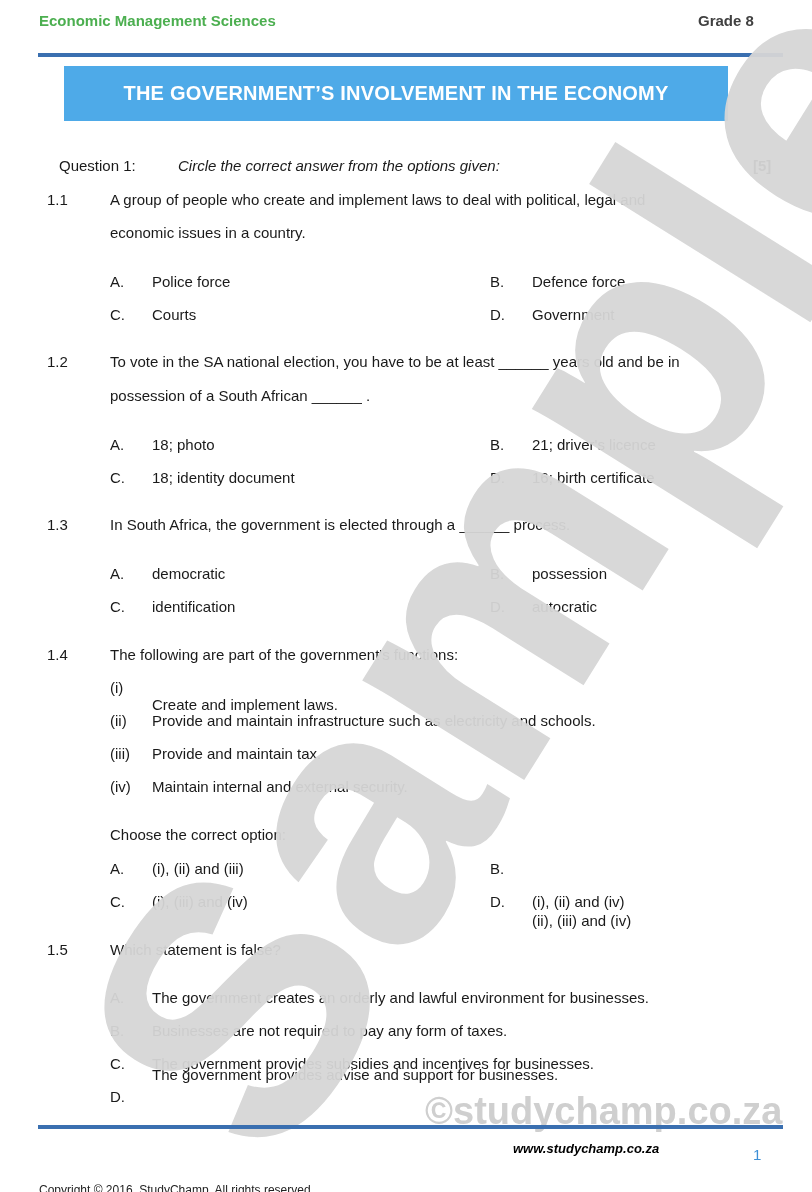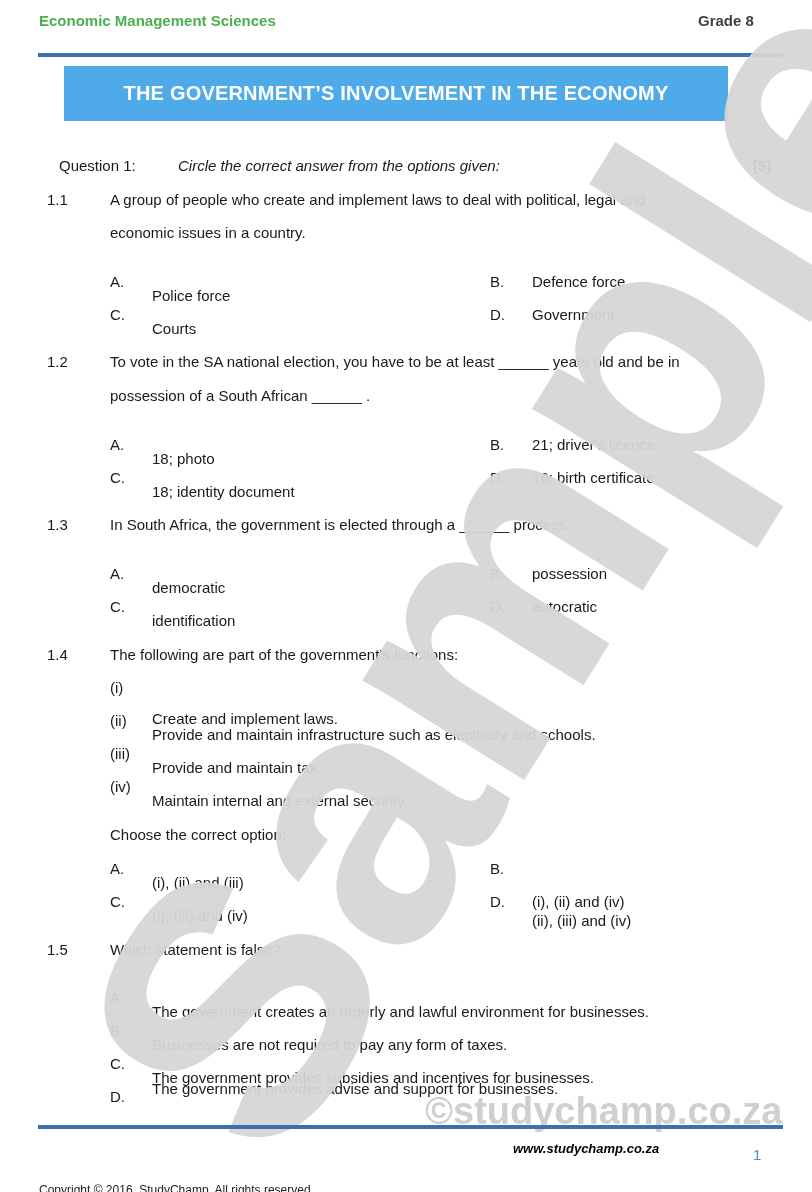--- a/index.html
+++ b/index.html
@@ -9,21 +9,21 @@
   .rule-top{position:absolute;left:38px;top:53px;width:745px;height:4px;background:#3a6fb0;}
   .banner{position:absolute;left:64px;top:66px;width:664px;height:55px;background:#4eaae8;color:#fff;font-size:20px;font-weight:bold;display:flex;align-items:center;justify-content:center;letter-spacing:0.2px;}
   .q-head{position:absolute;top:157px;left:47px;font-size:15px;}
   .q-head .lbl{font-weight:normal;position:absolute;left:12px;white-space:nowrap;}
   .q-head .inst{font-style:italic;position:absolute;left:131px;white-space:nowrap;}
   .q-head .marks{font-weight:bold;position:absolute;left:706px;}
   .line{position:absolute;font-size:15px;white-space:nowrap;}
   .num{left:47px;}
   .txt{left:110px;}
   .optL{left:110px;}
-  .optLt{left:152px;margin-top:14px;}
+  .optLt{left:152px;}
   .optR{left:490px;}
   .optRt{left:532px;}
   .watermark{position:absolute;left:-40px;top:520px;font-size:360px;font-weight:bold;color:#d6d6d6;transform:rotate(-58deg);transform-origin:center;white-space:nowrap;font-family:"Liberation Sans",sans-serif;opacity:0.95;pointer-events:none;width:900px;text-align:center;}
   .copy-wm{position:absolute;left:425px;top:1090px;font-size:38px;font-weight:bold;color:#cfcfcf;white-space:nowrap;}
   .rule-bot{position:absolute;left:38px;top:1125px;width:745px;height:4px;background:#3a6fb0;}
   .foot-left{position:absolute;left:39px;top:1144px;font-size:12px;color:#222;margin-top:39px;}
   .foot-url{position:absolute;left:513px;top:1141px;font-size:13px;font-weight:bold;color:#000000;font-style:italic;}
   .foot-page{position:absolute;left:753px;top:1146px;font-size:15px;color:#3d8fd6;}
 </style>
 </head>

